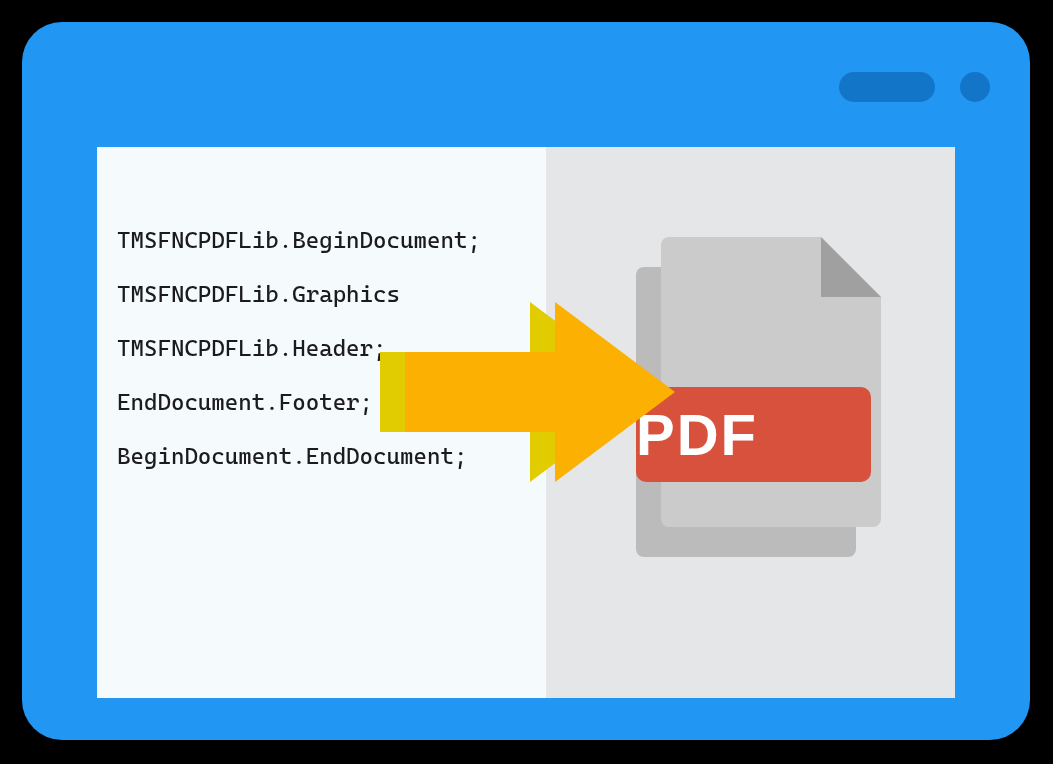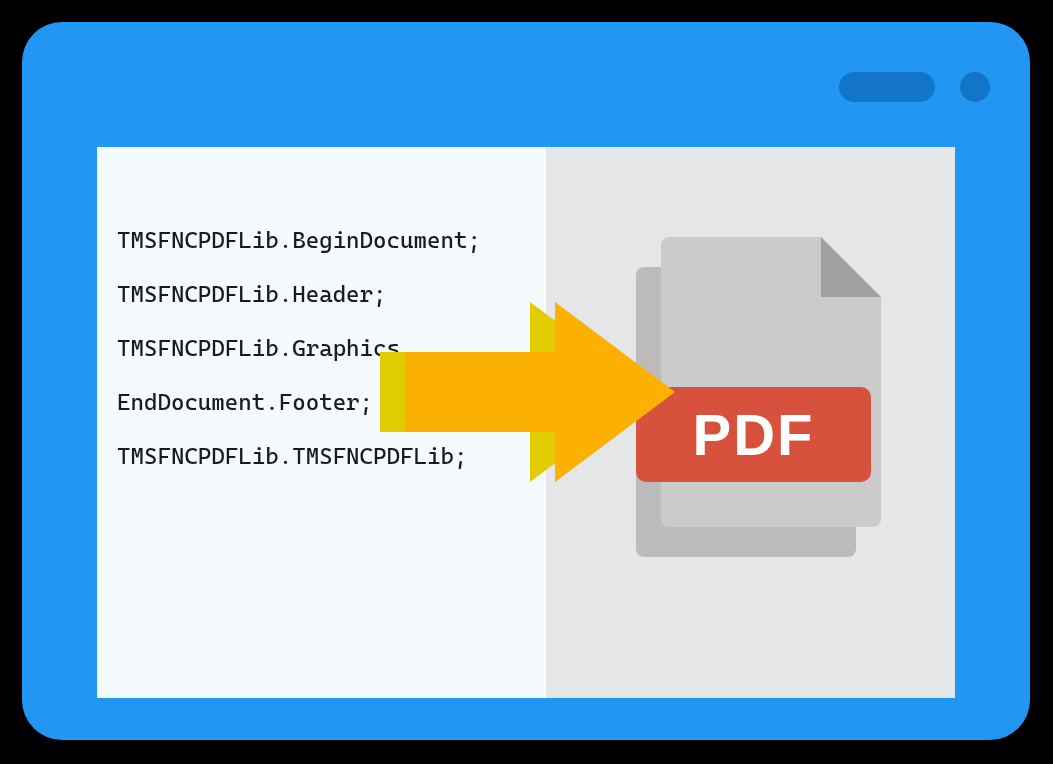--- a/index.html
+++ b/index.html
@@ -133,21 +133,20 @@
     .pdf-badge {
       position: absolute;
       left: -25px;
       top: 150px;
       width: 235px;
       height: 95px;
       background: #d8513d;
       border-radius: 10px;
       display: flex;
       align-items: center;
-      justify-content: center;
     }
     
     .pdf-text {
       color: white;
       font-size: 58px;
       font-weight: 700;
       letter-spacing: 2px;
       font-family: Arial, sans-serif;
     }
     
@@ -179,24 +178,24 @@
 
   <div class="window-controls">
     <div class="control-pill"></div>
     <div class="control-dot"></div>
   </div>
 
   <div class="content-area">
 
     <div class="code-panel">
       <div class="code-line">TMSFNCPDFLib.BeginDocument;</div>
+      <div class="code-line">TMSFNCPDFLib.Graphics</div>
       <div class="code-line">TMSFNCPDFLib.Header;</div>
-      <div class="code-line">TMSFNCPDFLib.Graphics</div>
       <div class="code-line">EndDocument.Footer;</div>
-      <div class="code-line">TMSFNCPDFLib.TMSFNCPDFLib;</div>
+      <div class="code-line">BeginDocument.EndDocument;</div>
     </div>
 
     <div class="output-panel">
       <div class="pdf-icon">
         <div class="pdf-back-page"></div>
         <div class="pdf-front-page">
           <div class="pdf-fold-inner"></div>
           <div class="pdf-fold-triangle"></div>
           <div class="pdf-badge">
             <span class="pdf-text">PDF</span>

